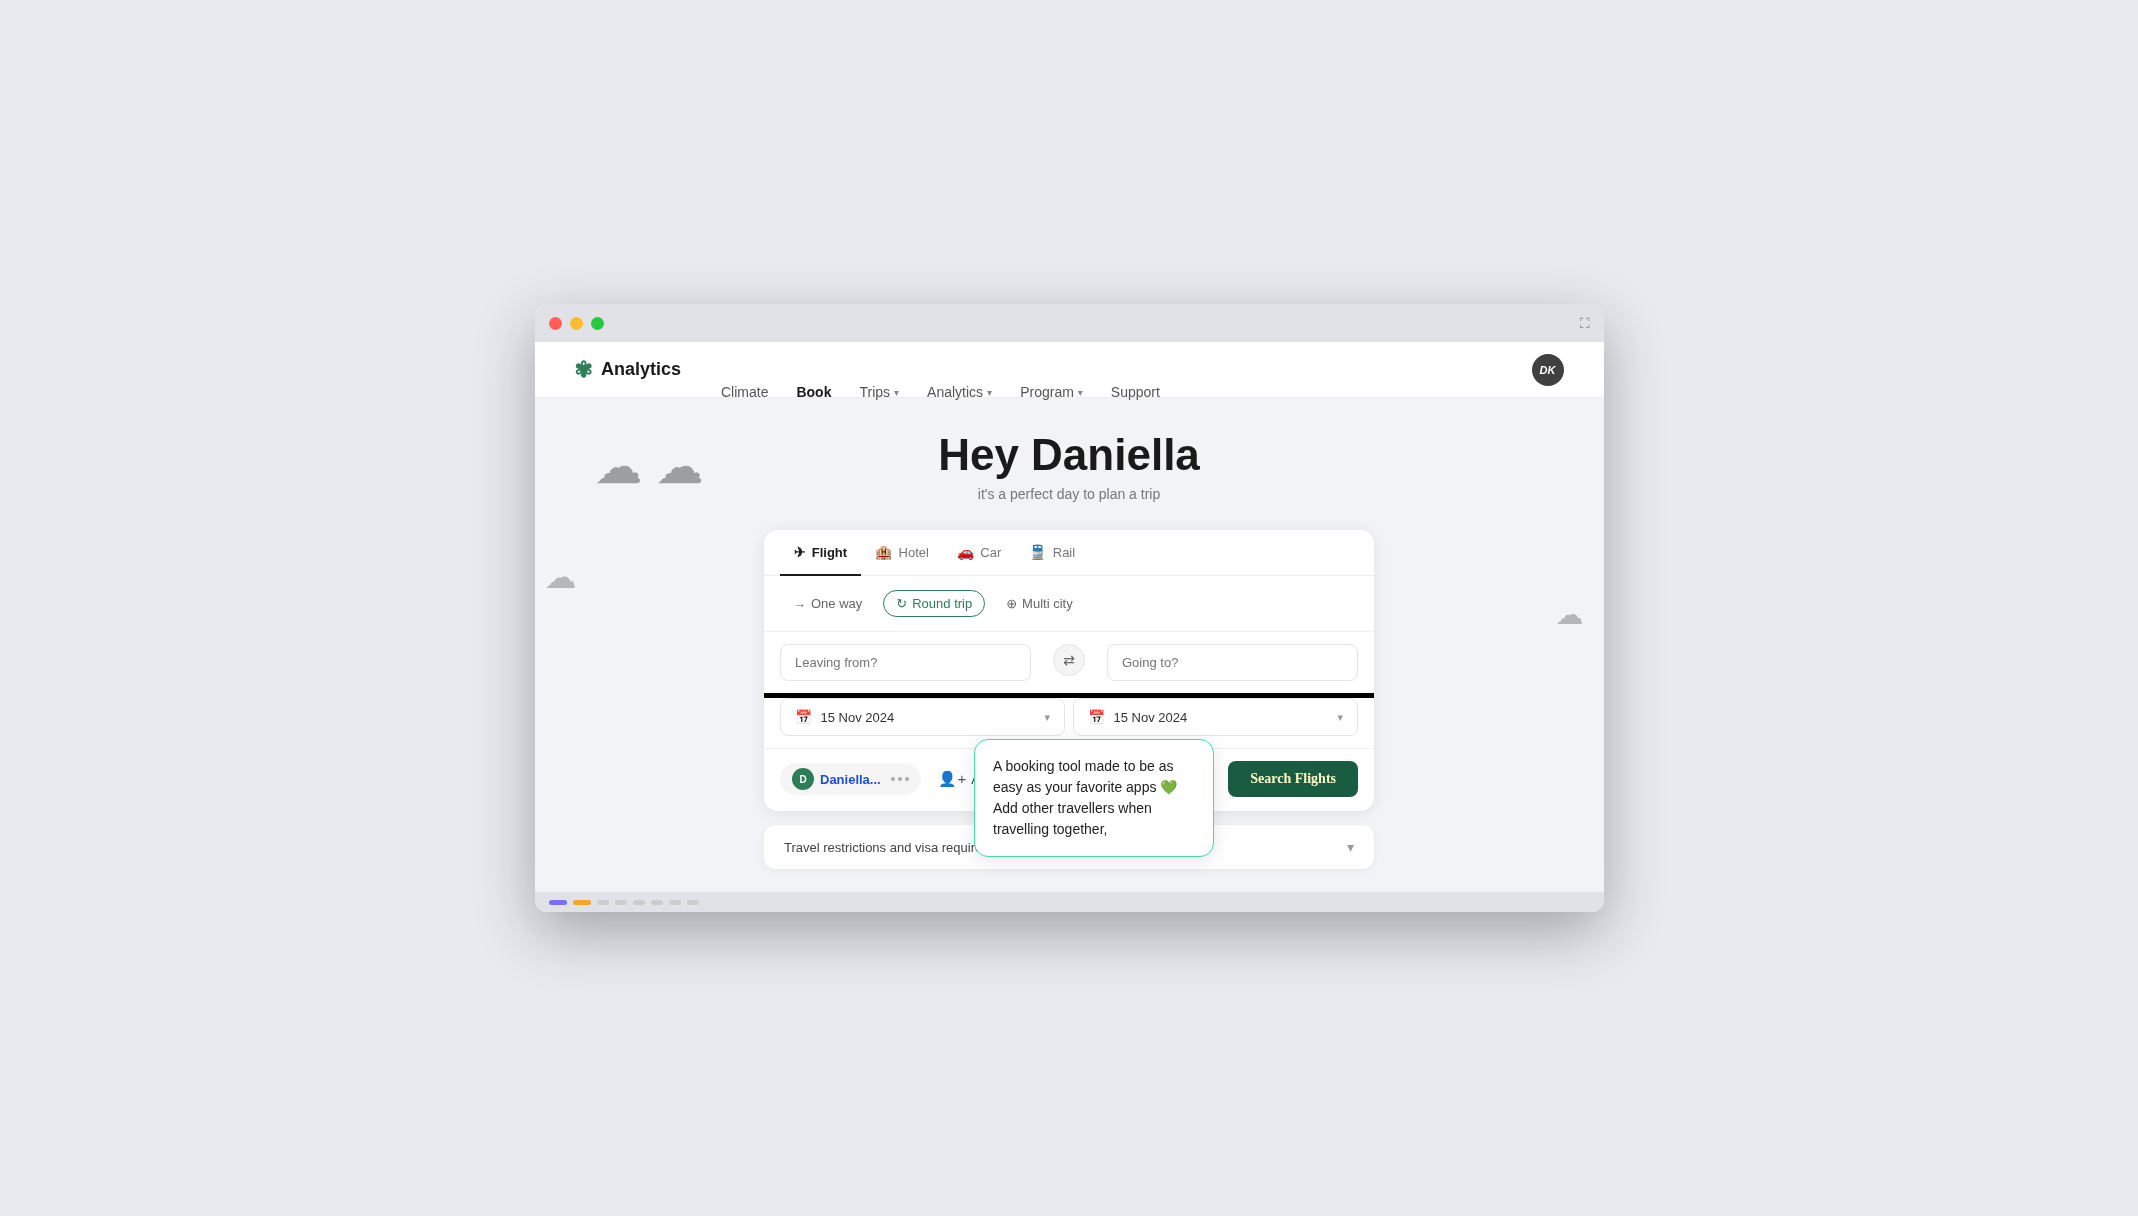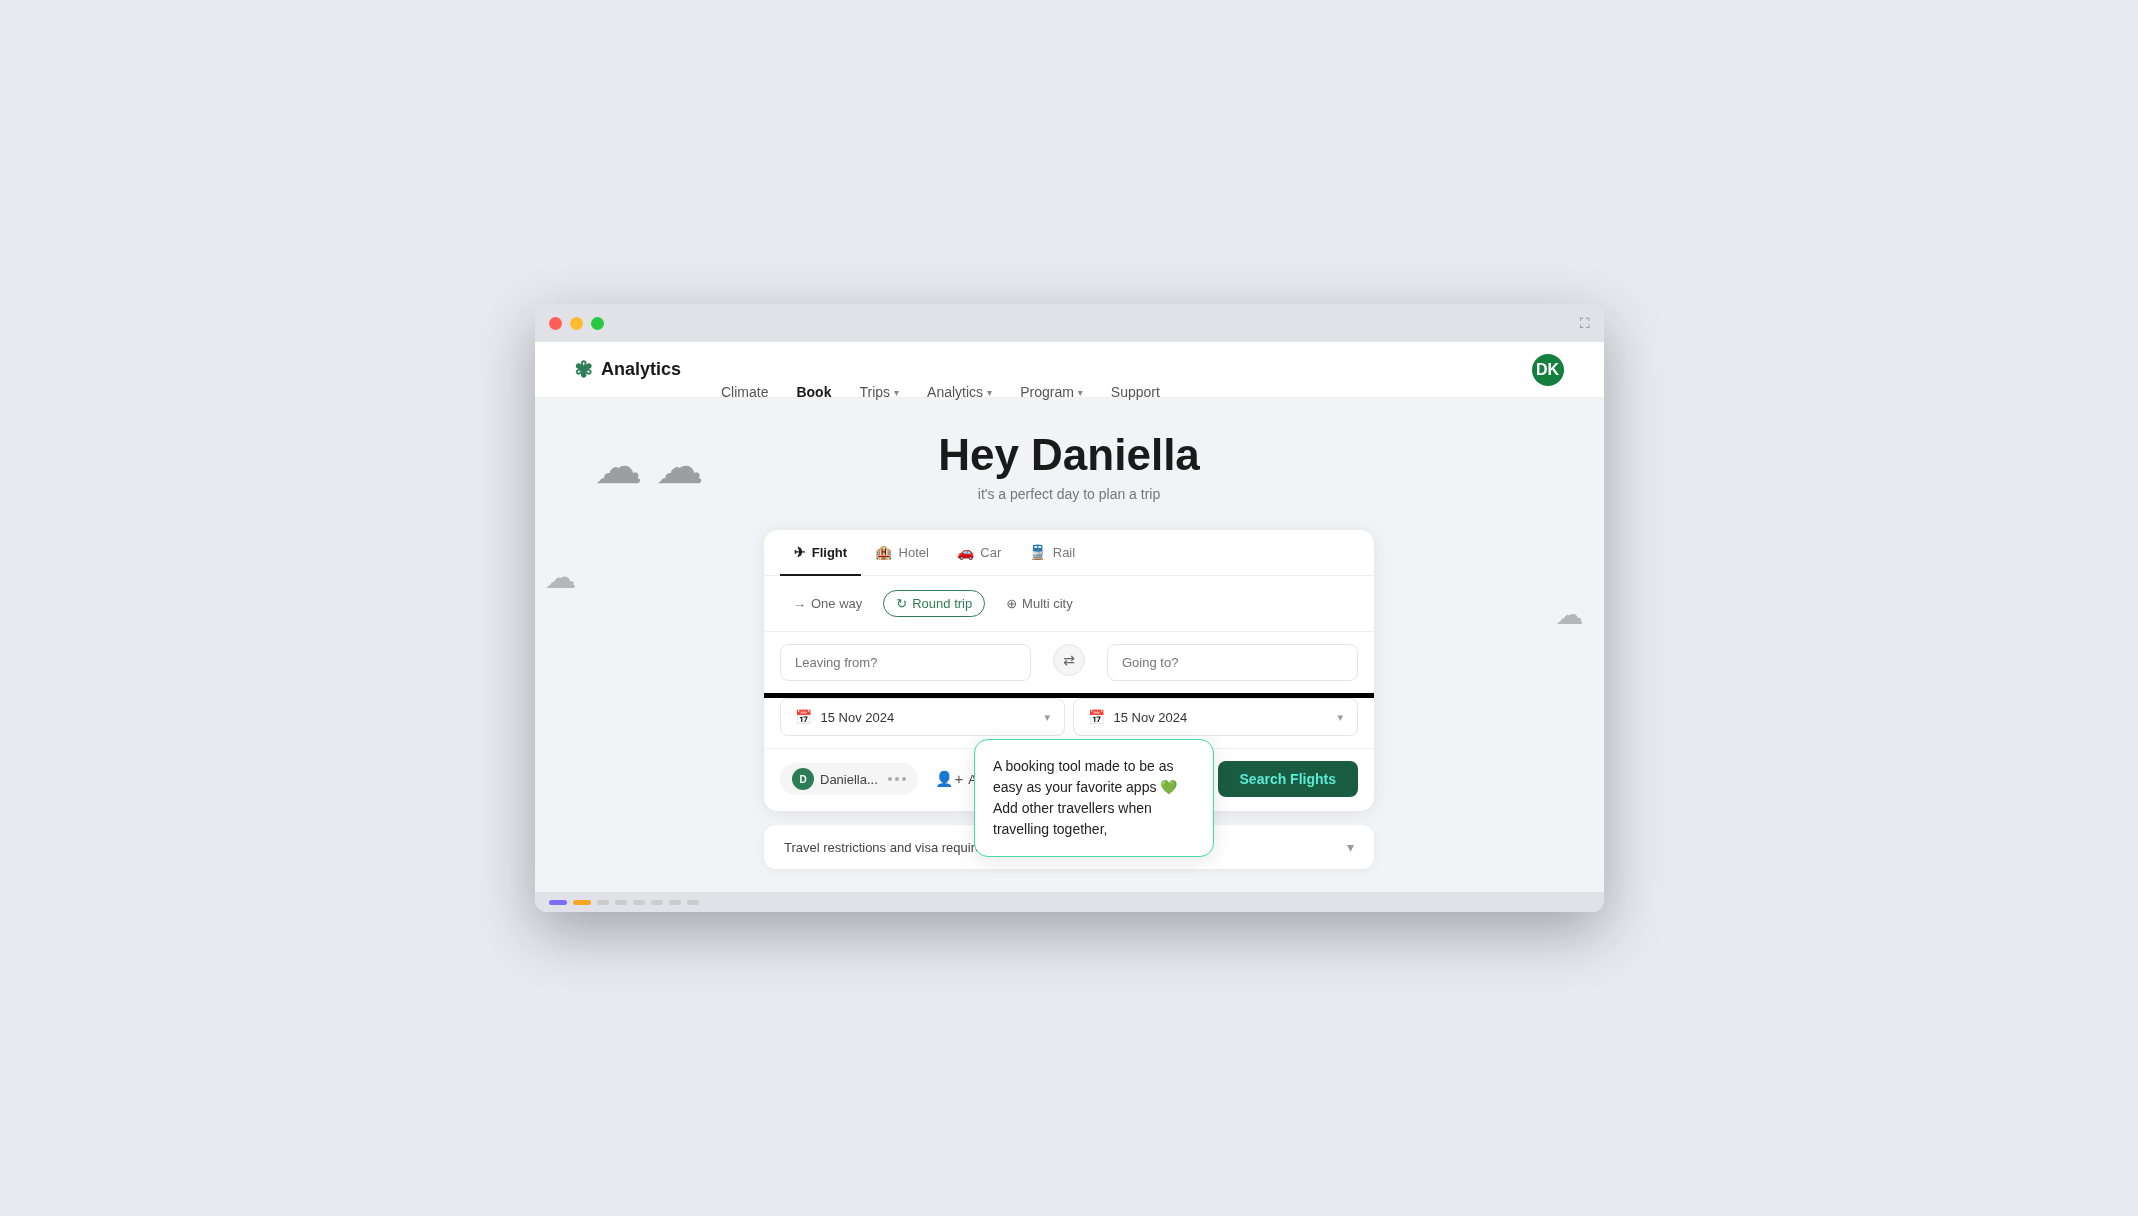--- a/index.html
+++ b/index.html
@@ -93,27 +93,28 @@
       font-weight: 600;
     }
     .nav-link .chevron {
       font-size: 10px;
       color: #888;
     }
     .nav-avatar {
       width: 32px;
       height: 32px;
       border-radius: 50%;
-      background: #15803d;
+      background: #404040;
       color: #fff;
-      font-size: 16px;
+      font-size: 11px;
       font-weight: 600;
       display: flex;
       align-items: center;
       justify-content: center;
+      font-style: italic;
     }
     
     .main {
       flex: 1;
       overflow-y: auto;
       padding: 32px 20px;
       display: flex;
       flex-direction: column;
       align-items: center;
       position: relative;
@@ -302,25 +303,26 @@
       background: #2d7d56;
       color: #fff;
       font-size: 10px;
       font-weight: 600;
       display: flex;
       align-items: center;
       justify-content: center;
     }
     .traveller-name {
       font-size: 13px;
-      color: #404040;
+      color: #1d4ed8;
       max-width: 80px;
       overflow: hidden;
       text-overflow: ellipsis;
       white-space: nowrap;
+      font-weight: bold;
     }
     .traveller-dots {
       display: flex;
       gap: 3px;
       align-items: center;
       margin-left: 4px;
     }
     .traveller-dot {
       width: 4px;
       height: 4px;
@@ -350,27 +352,28 @@
       display: flex;
       align-items: center;
       justify-content: center;
       font-size: 12px;
       color: #fff;
       flex-shrink: 0;
     }
     .search-btn {
       margin-left: auto;
       background: #1a5c42;
-      color: #5eead4;
+      color: #fef9c3;
       border: none;
       border-radius: 8px;
       padding: 10px 22px;
       font-size: 14px;
       font-weight: 600;
       cursor: pointer;
+      font-family: Liberation Serif, serif;
     }
     
     .tooltip-bubble {
       position: absolute;
       top: -10px;
       left: 210px;
       background: #fff;
       border: 1.5px solid #3edfa0;
       border-radius: 14px;
       padding: 16px 18px;

